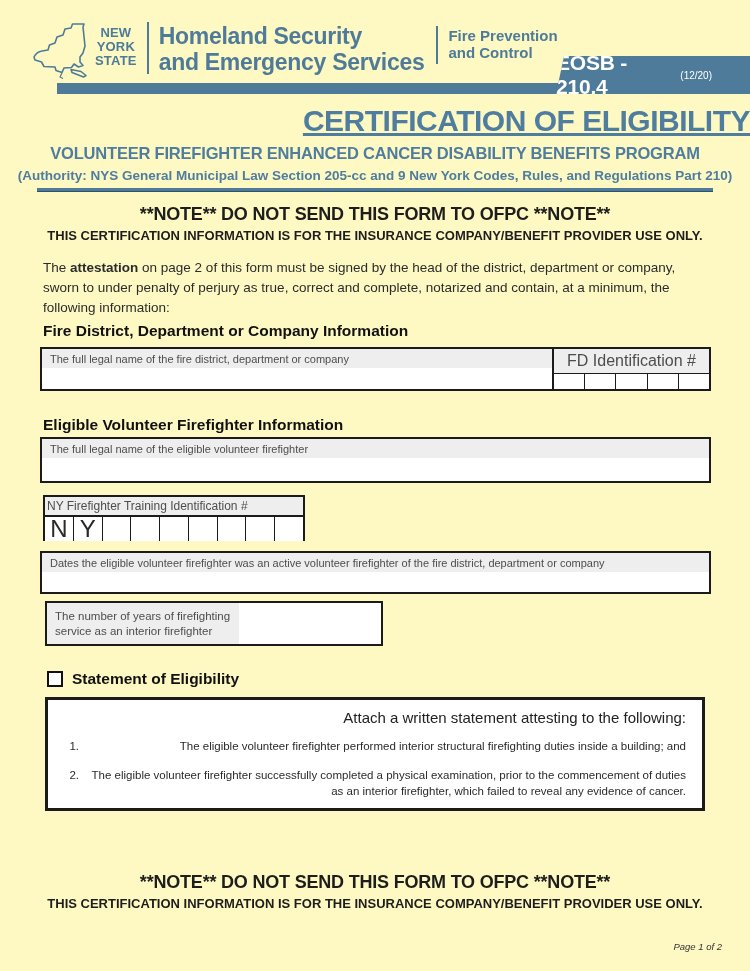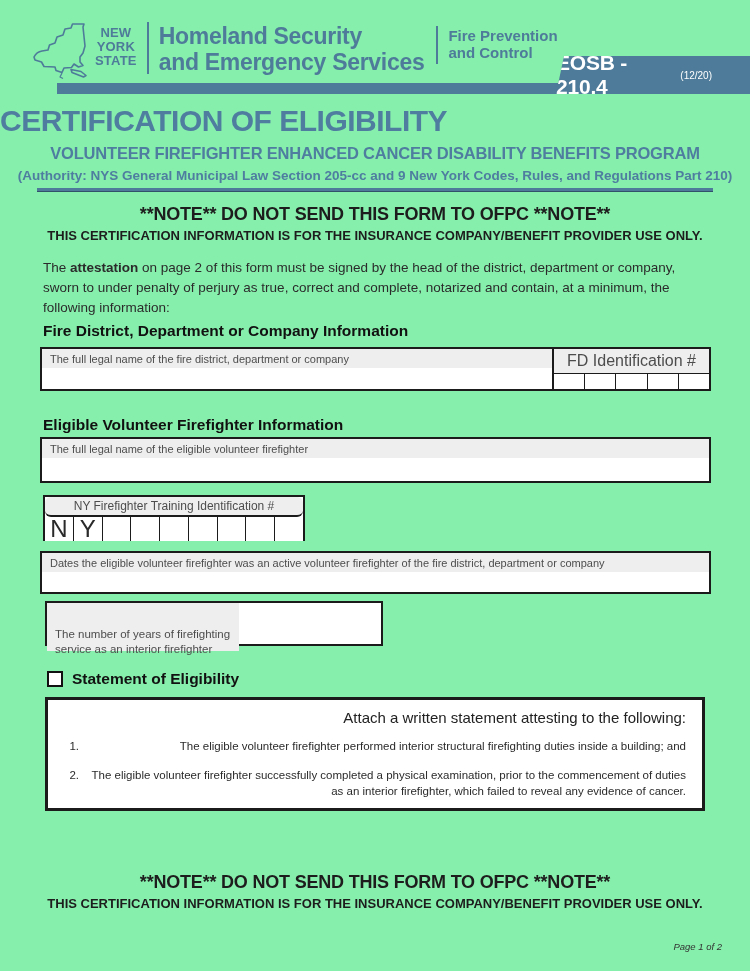--- a/index.html
+++ b/index.html
@@ -6,43 +6,43 @@
     --accent:#4e7b99;
     --title:#4e7da0;
     --ink:#231f20;
     --label-bg:#eeeeee;
     --label-ink:#4d4d4d;
     --box-border:#1b1b1b;
   }
   *{margin:0;padding:0;box-sizing:border-box;}
   body{background:#fff;}
   .page{
-    position:relative;width:750px;height:971px;background:#86efac;
+    position:relative;width:750px;height:971px;background:#fef9c3;
     font-family:"Liberation Sans",sans-serif;color:var(--ink);
     margin:0 auto;overflow:hidden;
   }
   
   .logo-row{position:absolute;top:14px;left:27px;display:flex;align-items:flex-start;}
   .nys-outline{width:66px;height:62px;margin-top:6px;}
   .nys-words{display:flex;flex-direction:column;align-items:center;margin:12px 10px 0 2px;
     color:var(--accent);font-weight:bold;font-size:13px;line-height:14px;letter-spacing:.2px;}
   .vdiv{width:2px;background:var(--accent);align-self:stretch;}
   .vdiv.d1{height:52px;margin-top:8px;}
   .vdiv.d2{height:38px;margin-top:12px;}
   .agency{margin:9px 12px 0 10px;color:var(--accent);font-weight:bold;font-size:23px;line-height:26px;letter-spacing:-.3px;}
   .division{margin:13px 0 3px 10px;color:var(--accent);font-weight:bold;font-size:15px;line-height:17px;}
   .band-bar{position:absolute;top:83px;left:57px;right:0;height:11px;background:var(--accent);}
   .band-badge{position:absolute;top:56px;right:0;width:194px;height:38px;background:var(--accent);
     clip-path:polygon(8px 0,100% 0,100% 100%,0 100%);
     display:flex;align-items:center;justify-content:flex-end;padding-right:38px;color:#fff;}
   .band-badge .formno{font-weight:bold;font-size:21px;letter-spacing:-.2px;}
   .band-badge .rev{font-size:10px;margin-left:4px;}
   
-  .title{position:absolute;top:104px;left:0;width:100%;text-align:left;
-    color:var(--title);font-weight:bold;font-size:30px;letter-spacing:-.5px;}
+  .title{position:absolute;top:104px;left:0;width:100%;text-align:right;
+    color:var(--title);font-weight:bold;font-size:30px;letter-spacing:-.5px;text-decoration:underline;}
   .subtitle{position:absolute;top:144px;left:0;width:100%;text-align:center;
     color:var(--title);font-weight:bold;font-size:16.5px;letter-spacing:-.2px;}
   .authority{position:absolute;top:168px;left:0;width:100%;text-align:center;
     color:var(--title);font-weight:600;font-size:13.5px;}
   .hr-blue{position:absolute;top:188px;left:37px;width:676px;height:4px;background:var(--accent);border-bottom:1px solid #31506a;}
   
   .note{left:0;width:100%;text-align:center;position:absolute;}
   .note .n1{font-weight:bold;font-size:18px;letter-spacing:-.2px;color:#1d1d1d;}
   .note .n2{font-weight:bold;font-size:13px;margin-top:3px;color:#1d1d1d;}
   .note.top{top:204px;}
@@ -63,30 +63,30 @@
   .bd-right{width:157px;border-left:2px solid var(--box-border);display:flex;flex-direction:column;}
   .bd-right .label-strip{text-align:center;font-size:16px;border-bottom:1.5px solid var(--box-border);padding:3px 2px;}
   .cells{flex:1;display:flex;}
   .cells .cell{flex:1;border-left:1.2px solid var(--box-border);background:#fff;}
   .cells .cell:first-child{border-left:none;}
   
   .box-ffname{top:437px;left:40px;width:671px;height:46px;flex-direction:column;}
   .box-ffname .fill{flex:1;background:#fff;}
   
   .box-training{top:495px;left:43px;width:262px;height:46px;flex-direction:column;}
-  .box-training .label-strip{text-align:center;font-size:12px;border-bottom:2px solid var(--box-border);padding:2px 2px;border-radius:6px;}
+  .box-training .label-strip{text-align:left;font-size:12px;border-bottom:2px solid var(--box-border);padding:2px 2px;}
   .box-training .cells .cell{display:flex;align-items:center;justify-content:center;
     font-size:24px;line-height:24px;color:#2a2a2a;font-weight:400;}
   
   .box-dates{top:551px;left:40px;width:671px;height:43px;flex-direction:column;}
   .box-dates .fill{flex:1;background:#fff;}
   
   .box-years{top:601px;left:45px;width:338px;height:45px;}
   .box-years .ylabel{width:192px;background:var(--label-bg);color:var(--label-ink);
-    font-size:11.5px;line-height:15px;padding:24px 8px;}
+    font-size:11.5px;line-height:15px;padding:6px 8px;}
   .box-years .fill{flex:1;background:#fff;}
   
   .check-row{position:absolute;top:670px;left:47px;display:flex;align-items:center;}
   .checkbox{width:16px;height:16px;border:2.5px solid #111;background:#fff;margin-right:9px;}
   .check-row .lbl{font-weight:bold;font-size:15.5px;color:#111;}
   .box-statement{top:697px;left:45px;width:660px;height:114px;border-width:3px;flex-direction:column;
     padding:9px 16px;display:flex;text-align:right;}
   .box-statement .stitle{font-size:15px;color:#222;margin-bottom:12px;}
   .slist .item{display:flex;font-size:11.5px;line-height:16px;color:#2b2b2b;}
   .slist .item .num{width:15px;flex:0 0 15px;}

